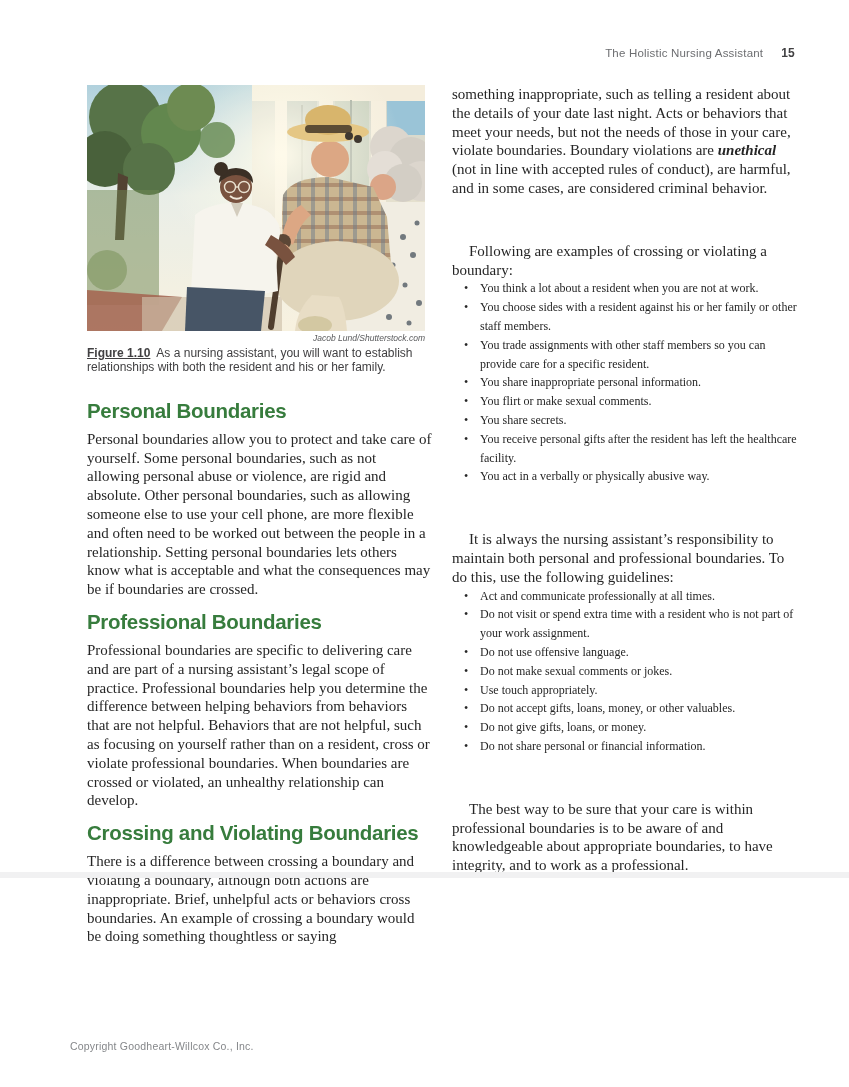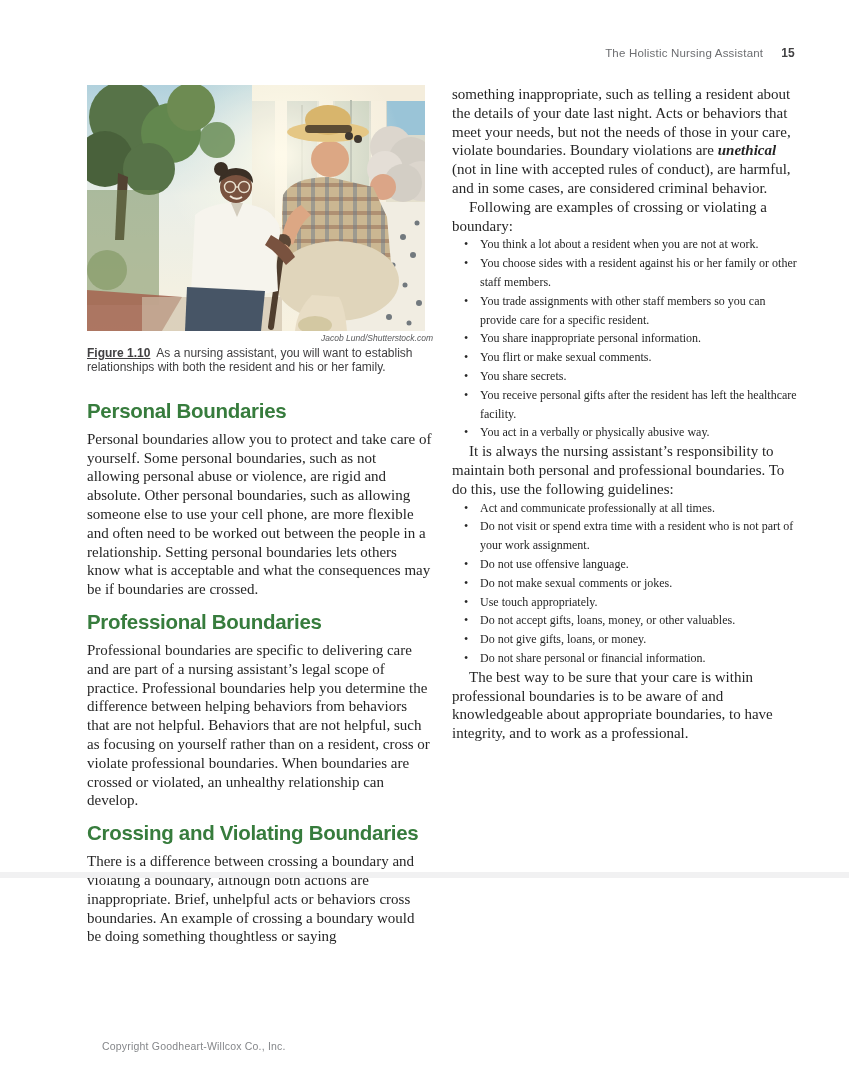--- a/index.html
+++ b/index.html
@@ -6,40 +6,40 @@
   .page{position:relative;width:849px;height:878px;background:#ffffff;
         font-family:"Liberation Serif",serif;color:#262626;}
   
   .runhead{position:absolute;top:46px;right:54px;font-family:"Liberation Sans",sans-serif;
            font-size:11.5px;color:#6d6e71;letter-spacing:.2px;}
   .runhead .pagenum{font-weight:bold;color:#414042;font-size:12px;margin-left:18px;}
   
   .col-left{position:absolute;left:87px;top:85px;width:345px;}
   .col-right{position:absolute;left:452px;top:85px;width:346px;}
   p{margin:0;font-size:15px;line-height:18.8px;}
-  .indent{text-indent:17px;}
+  .indent{text-indent:17px;margin-top:44px;}
   .r-i{}
   .r-bi{font-style:italic;font-weight:700;}
   
   .photo-wrap{width:338px;height:246px;overflow:hidden;background:#dfe7e2;}
   .credit{width:338px;text-align:right;font-family:"Liberation Sans",sans-serif;
-          font-style:italic;font-size:8.5px;color:#58595b;margin:2px 8px 3px;}
+          font-style:italic;font-size:8.5px;color:#58595b;margin:2px 0 3px;}
   .caption{width:338px;font-family:"Liberation Sans",sans-serif;font-size:12px;
            line-height:14.4px;color:#414042;}
   .caption .cap-label{font-weight:bold;margin-right:6px;text-decoration:underline;}
   
   h2.section{font-family:"Liberation Sans",sans-serif;font-weight:bold;font-size:20.5px;
              line-height:22px;color:#377C3D;margin:12px 0 8px;letter-spacing:-0.3px;}
   h2.section.first{margin-top:25px;}
   
   ul.bullets{margin:0;padding:0;list-style:none;}
   ul.bullets li{position:relative;padding-left:28px;font-size:12px;line-height:18.8px;}
   ul.bullets li::before{content:"\2022";position:absolute;left:12px;}
   
-  .footer{position:absolute;left:102px;top:1040px;font-family:"Liberation Sans",sans-serif;
+  .footer{position:absolute;left:70px;top:1040px;font-family:"Liberation Sans",sans-serif;
           font-size:10.5px;color:#85878a;letter-spacing:.2px;}
   .page-edge{position:absolute;bottom:0;left:0;width:849px;height:6px;background:#f1f1f2;}
 </style>
 </head>
 <body>
 
 <div class="page">
 
   <div class="runhead">
     <span>The Holistic Nursing Assistant</span><span class="pagenum">15</span>

